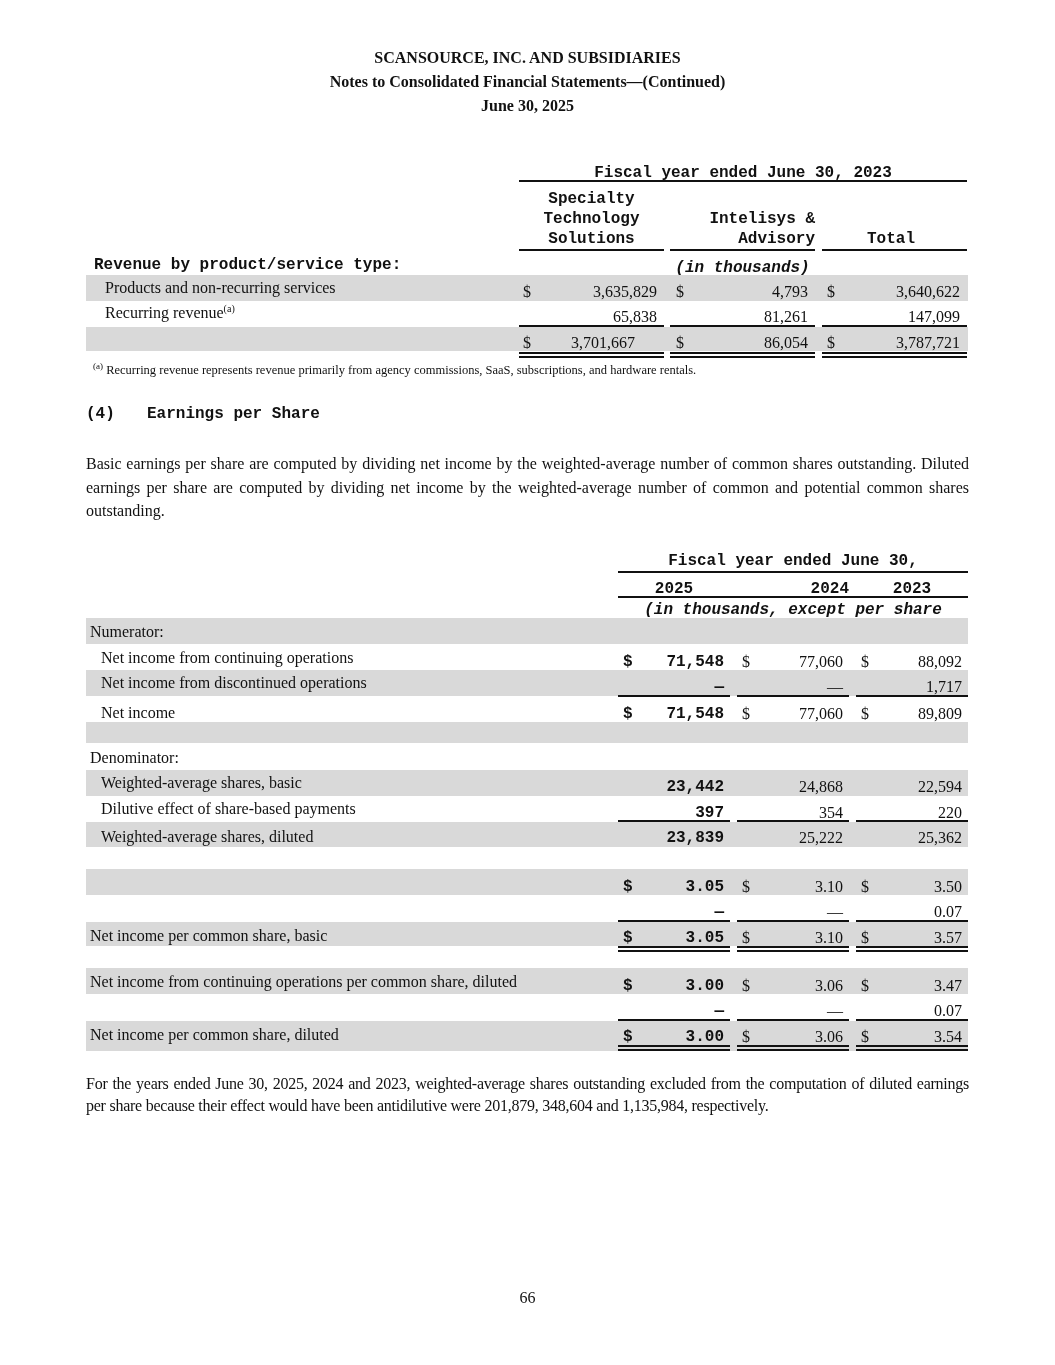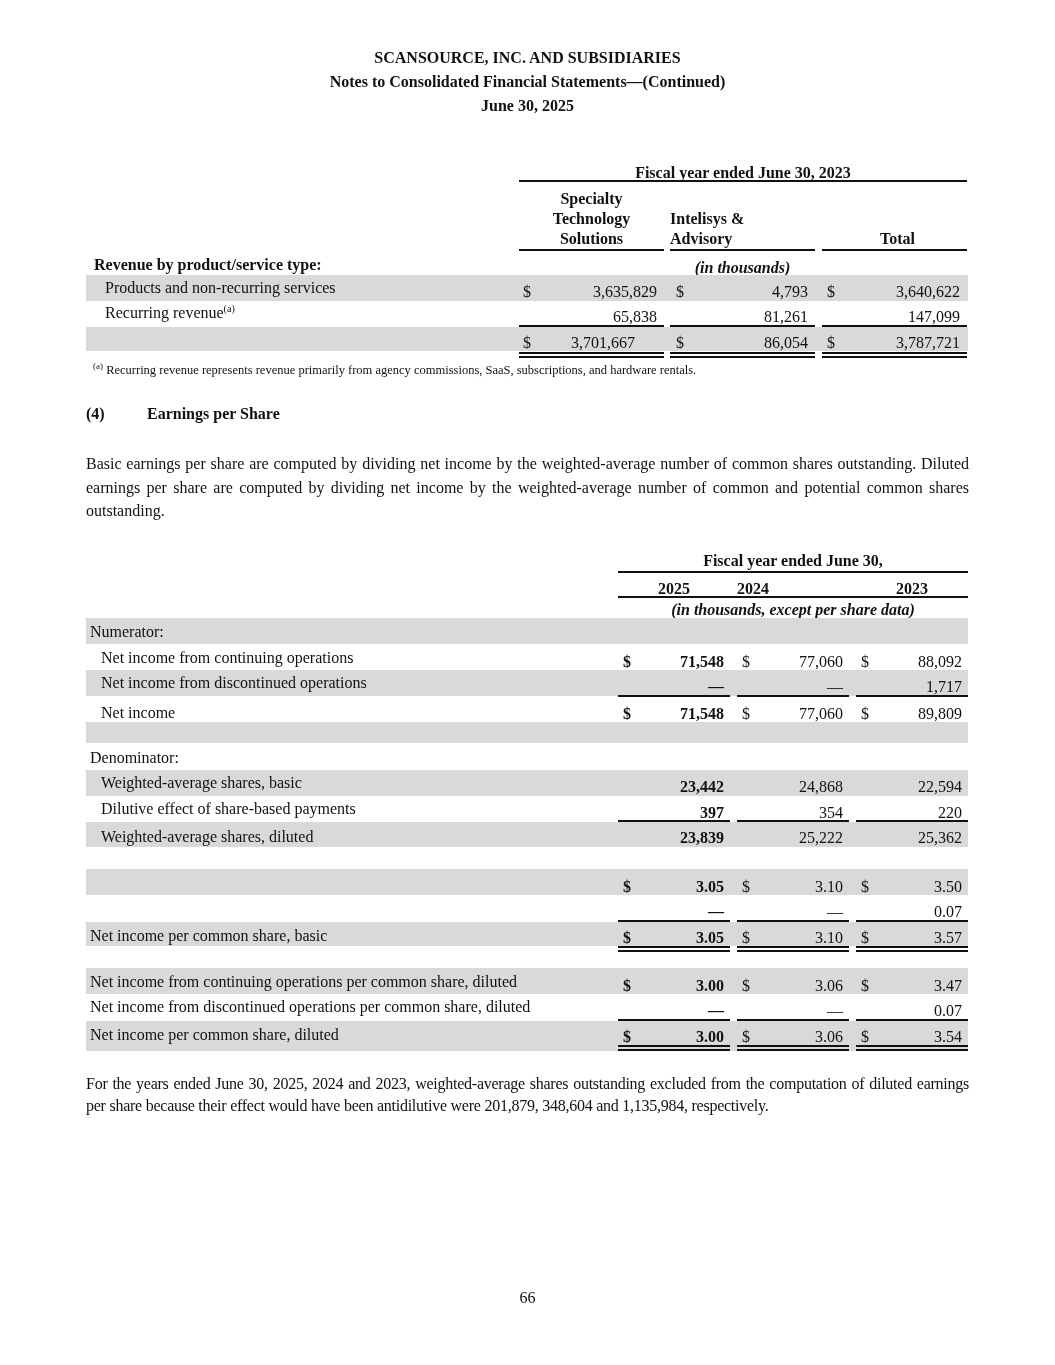--- a/index.html
+++ b/index.html
@@ -3,21 +3,21 @@
 <meta charset="utf-8">
 <style>
   html, body { margin:0; padding:0; background:#ffffff; }
   body { width:1055px; height:1365px; position:relative; font-family:"Liberation Serif", serif; color:#111; font-size:16px; }
   .hdr { position:absolute; left:0; width:1055px; text-align:center; font-weight:bold; font-size:16px; }
   .abs { position:absolute; }
   .shade { background:#d9d9d9; }
   .lbl { position:absolute; white-space:nowrap; }
   .num { position:absolute; text-align:right; white-space:nowrap; }
   .dol { position:absolute; white-space:nowrap; }
-  .b { font-weight:bold; }
+  .b { font-weight:bold;font-family:Liberation Mono, monospace; }
   .line { position:absolute; height:0; border-top:2px solid #111; }
   .dline { position:absolute; height:2px; border-top:2px solid #111; border-bottom:2px solid #111; }
   .ital { font-style:italic; }
   p.txt { margin:0; position:absolute; left:86px; width:883px; font-size:16px; line-height:23.5px; text-align:justify; }
 </style>
 </head>
 <body>
 
 <div class="hdr" style="top:49px;">SCANSOURCE, INC. AND SUBSIDIARIES</div>
 <div class="hdr" style="top:73px;">Notes to Consolidated Financial Statements—(Continued)</div>
@@ -25,21 +25,21 @@
 
 <div>
   <div class="abs b" style="left:519px; width:448px; top:164px; text-align:center;">Fiscal year ended June 30, 2023</div>
   <div class="line" style="left:519px; width:448px; top:180px;"></div>
 
   <div class="abs b" style="left:519px; width:145px; top:189px; text-align:center; line-height:20px;">
     <div>Specialty</div>
     <div>Technology</div>
     <div>Solutions</div>
   </div>
-  <div class="abs b" style="left:670px; width:145px; top:209px; text-align:left; line-height:20px;">
+  <div class="abs b" style="left:670px; width:145px; top:209px; text-align:right; line-height:20px;">
     <div>Intelisys &amp;</div>
     <div>Advisory</div>
   </div>
   <div class="abs b" style="left:822px; width:145px; top:229px; text-align:right; padding-right:0; line-height:20px;">
     <div style="padding-right:52px;">Total</div>
   </div>
   <div class="line" style="left:519px; width:145px; top:249px;"></div>
   <div class="line" style="left:670px; width:145px; top:249px;"></div>
   <div class="line" style="left:822px; width:145px; top:249px;"></div>
 
@@ -82,21 +82,21 @@
 </div>
 
 <div class="abs b" style="left:86px; top:405px;">(4)</div>
 <div class="abs b" style="left:147px; top:405px;">Earnings per Share</div>
 <p class="txt" style="top:452px;">Basic earnings per share are computed by dividing net income by the weighted-average number of common shares outstanding. Diluted earnings per share are computed by dividing net income by the weighted-average number of common and potential common shares outstanding.</p>
 
 <div>
   <div class="abs b" style="left:618px; width:350px; top:552px; text-align:center;">Fiscal year ended June 30,</div>
   <div class="line" style="left:618px; width:350px; top:571px;"></div>
   <div class="abs b" style="left:618px; width:112px; top:580px; text-align:center;">2025</div>
-  <div class="abs b" style="left:737px; width:112px; top:580px; text-align:left;">2024</div>
+  <div class="abs b" style="left:737px; width:112px; top:580px; text-align:right;">2024</div>
   <div class="abs b" style="left:856px; width:112px; top:580px; text-align:center;">2023</div>
   <div class="line" style="left:618px; width:350px; top:596px;"></div>
   <div class="abs b ital" style="left:618px; width:350px; top:601px; text-align:center;">(in thousands, except per share data)</div>
 
   <div class="abs shade" style="left:86px; width:882px; top:618px; height:26px;">
     <div class="lbl" style="left:4px; top:5px;">Numerator:</div>
   </div>
 
   <div class="abs" style="left:86px; width:882px; top:644px; height:26px;">
     <div class="lbl" style="left:15px; top:5px;">Net income from continuing operations</div>
@@ -190,21 +190,20 @@
   <div class="abs shade" style="left:86px; width:882px; top:968px; height:26px;">
     <div class="lbl" style="left:4px; top:5px;">Net income from continuing operations per common share, diluted</div>
     <div class="dol b" style="left:537px; top:9px;">$</div>
     <div class="num b" style="left:540px; width:98px; top:9px;">3.00</div>
     <div class="dol" style="left:656px; top:9px;">$</div>
     <div class="num" style="left:659px; width:98px; top:9px;">3.06</div>
     <div class="dol" style="left:775px; top:9px;">$</div>
     <div class="num" style="left:778px; width:98px; top:9px;">3.47</div>
   </div>
   <div class="abs" style="left:86px; width:882px; top:994px; height:25px;">
-    <div class="lbl" style="left:4px; top:4px;">Net income from discontinued operations per common share, diluted</div>
     <div class="num b" style="left:540px; width:98px; top:8px;">—</div>
     <div class="num" style="left:659px; width:98px; top:8px;">—</div>
     <div class="num" style="left:778px; width:98px; top:8px;">0.07</div>
   </div>
   <div class="line" style="left:618px; width:112px; top:1019px;"></div>
   <div class="line" style="left:737px; width:112px; top:1019px;"></div>
   <div class="line" style="left:856px; width:112px; top:1019px;"></div>
   <div class="abs shade" style="left:86px; width:882px; top:1021px; height:30px;">
     <div class="lbl" style="left:4px; top:5px;">Net income per common share, diluted</div>
     <div class="dol b" style="left:537px; top:7px;">$</div>

